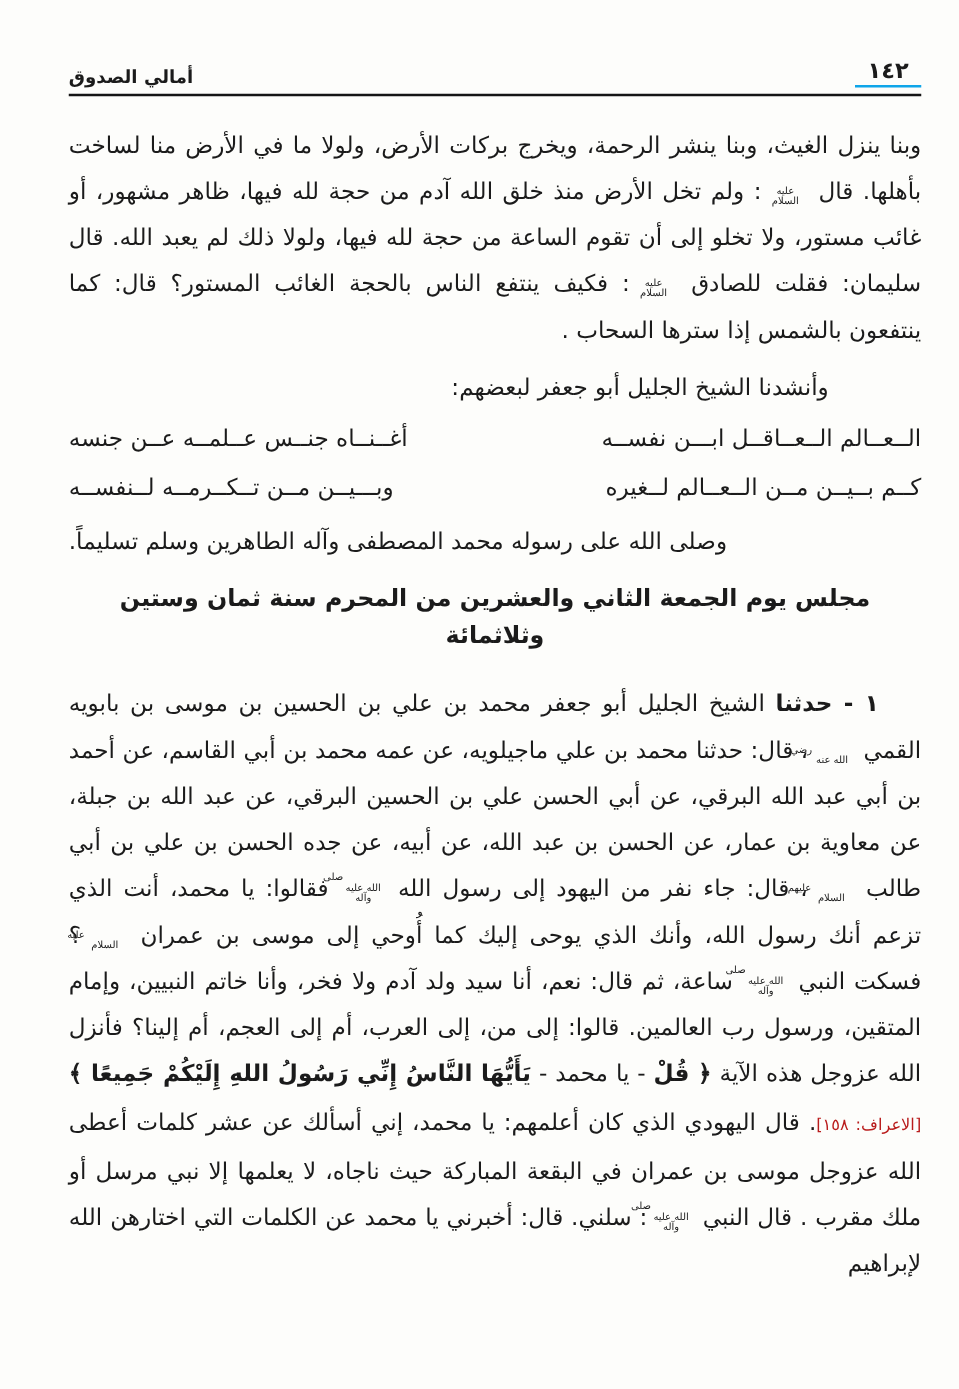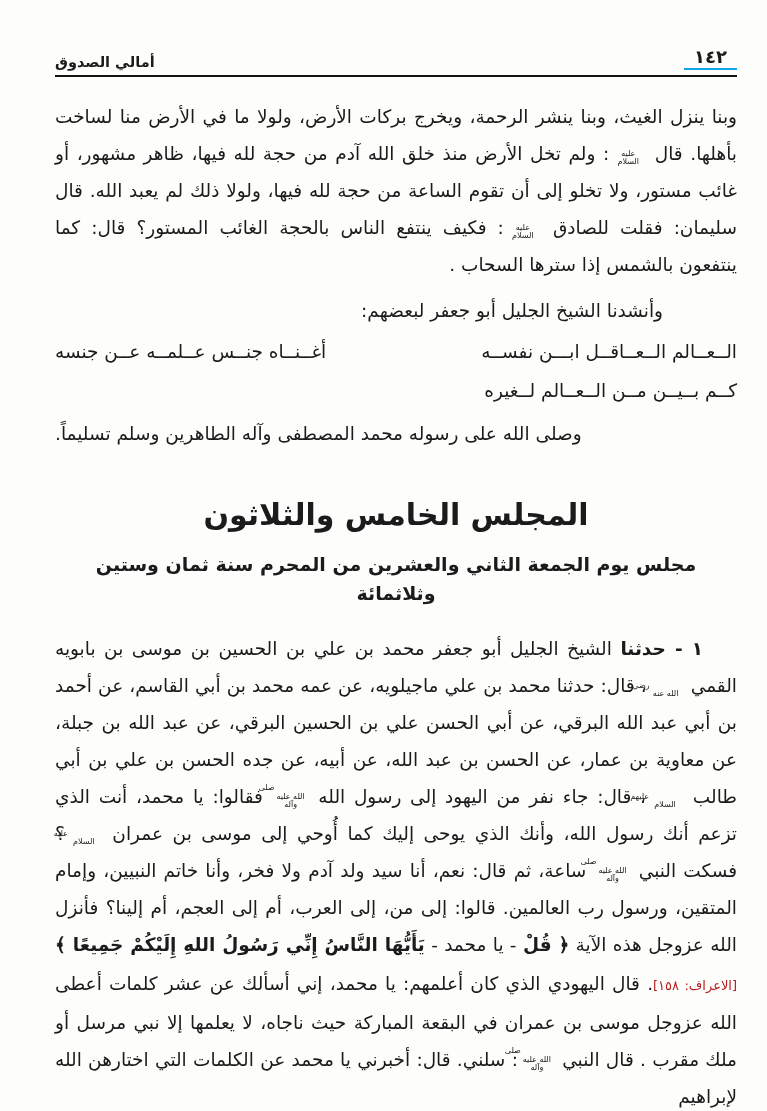--- a/index.html
+++ b/index.html
@@ -104,24 +104,24 @@
 
   <p class="par deep-indent"><span class="seg-text">وأنشدنا الشيخ الجليل أبو جعفر لبعضهم:</span></p>
 
   <div class="poem">
       <div class="verse-line">
         <span class="hemistich">الــعــالم الــعــاقــل ابـــن نفســه</span>
         <span class="hemistich">أغــنــاه جنــس عــلمــه عــن جنسه</span>
       </div>
       <div class="verse-line">
         <span class="hemistich">كــم بــيــن مــن الــعــالم لــغيره</span>
+        <span class="hemistich">وبـــيــن مــن تــكــرمــه لــنفســه</span>
       </div>
     </div>
 
   <p class="par centered"><span class="seg-text">وصلى الله على رسوله محمد المصطفى وآله الطاهرين وسلم تسليماً.</span></p>
 
-  <h1 class="majlis-title">المجلس الخامس والثلاثون</h1>
 
   <h2 class="majlis-subtitle">مجلس يوم الجمعة الثاني والعشرين من المحرم سنة ثمان وستين وثلاثمائة</h2>
 
   <p class="par indent hadith"><span class="seg-bold">١ - حدثنا</span><span class="seg-text"> الشيخ الجليل أبو جعفر محمد بن علي بن الحسين بن موسى بن بابويه القمي </span><span class="seg-honorific">رضي الله عنه</span><span class="seg-text">، قال: حدثنا محمد بن علي ماجيلويه، عن عمه محمد بن أبي القاسم، عن أحمد بن أبي عبد الله البرقي، عن أبي الحسن علي بن الحسين البرقي، عن عبد الله بن جبلة، عن معاوية بن عمار، عن الحسن بن عبد الله، عن أبيه، عن جده الحسن بن علي بن أبي طالب </span><span class="seg-honorific">عليهم السلام</span><span class="seg-text">، قال: جاء نفر من اليهود إلى رسول الله </span><span class="seg-honorific">صلى الله عليه وآله</span><span class="seg-text"> فقالوا: يا محمد، أنت الذي تزعم أنك رسول الله، وأنك الذي يوحى إليك كما أُوحي إلى موسى بن عمران </span><span class="seg-honorific">عليه السلام</span><span class="seg-text">؟ فسكت النبي </span><span class="seg-honorific">صلى الله عليه وآله</span><span class="seg-text"> ساعة، ثم قال: نعم، أنا سيد ولد آدم ولا فخر، وأنا خاتم النبيين، وإمام المتقين، ورسول رب العالمين. قالوا: إلى من، إلى العرب، أم إلى العجم، أم إلينا؟ فأنزل الله عزوجل هذه الآية </span><span class="seg-quran">﴿ قُلْ</span><span class="seg-text"> - يا محمد - </span><span class="seg-quran">يَأَيُّهَا النَّاسُ إِنِّي رَسُولُ اللهِ إِلَيْكُمْ جَمِيعًا ﴾</span><span class="seg-ref"> [الاعراف: ١٥٨]</span><span class="seg-text">. قال اليهودي الذي كان أعلمهم: يا محمد، إني أسألك عن عشر كلمات أعطى الله عزوجل موسى بن عمران في البقعة المباركة حيث ناجاه، لا يعلمها إلا نبي مرسل أو ملك مقرب . قال النبي </span><span class="seg-honorific">صلى الله عليه وآله</span><span class="seg-text">: سلني. قال: أخبرني يا محمد عن الكلمات التي اختارهن الله لإبراهيم</span></p>
 
 </div>
 
 </body></html>

